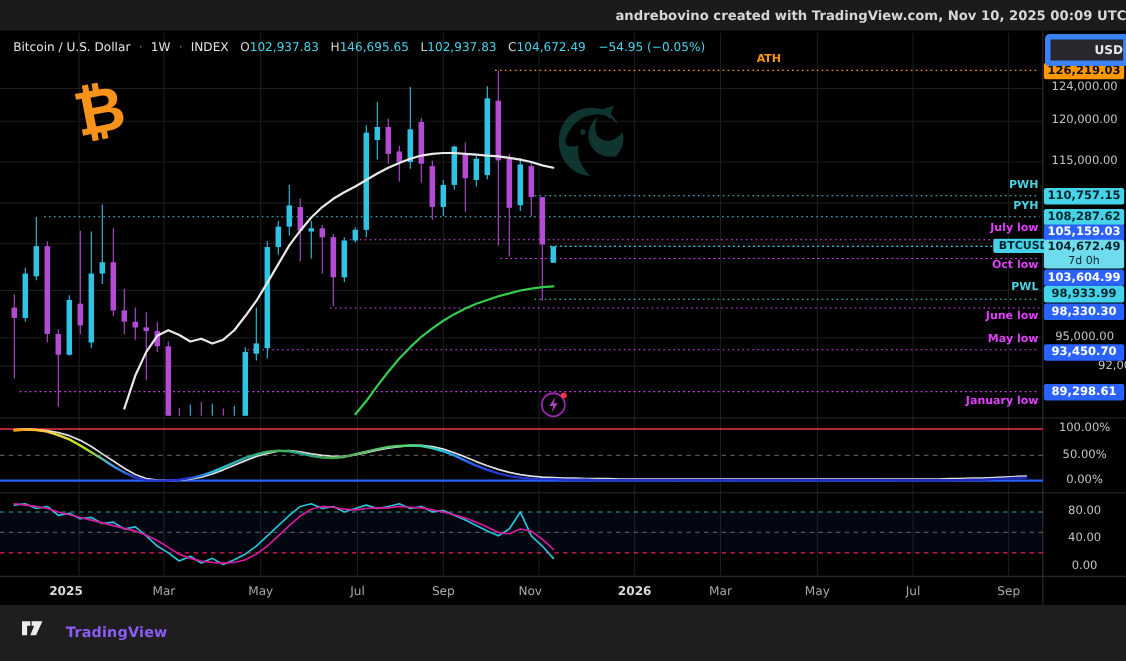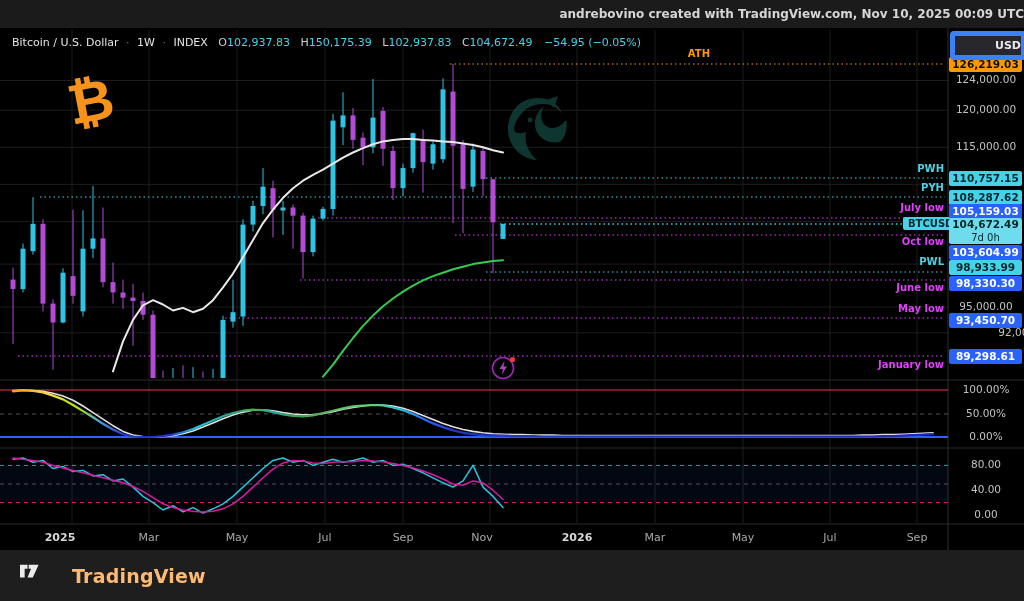--- a/index.html
+++ b/index.html
@@ -28,21 +28,21 @@
   .lvl-label{position:absolute;font-size:10px;font-weight:bold;z-index:6;text-align:right;}
   #btcusd-tag{position:absolute;font-size:10px;font-weight:bold;background:#45d3ea;color:#06252b;
               padding:1px 5px;border-radius:2px;z-index:7;}
   .taxis-label{position:absolute;top:531px;color:#a8a8a8;font-size:11px;transform:translateX(-50%);z-index:8;}
   .taxis-label.yr{color:#d8d8d8;font-weight:bold;}
   #usd-btn{left:950px;top:31px;width:66px;height:19px;background:#27272c;border:5px solid #3b82f6;
            border-radius:4px;color:#e8e8e8;font-size:11px;font-weight:bold;text-align:right;
            line-height:19px;z-index:25;}
   #footer{left:0;top:550px;width:1024px;height:51px;background:#1e1e1e;display:flex;
           align-items:center;padding-left:20px;box-sizing:border-box;}
-  #tv-name{color:#fdba74;font-size:19px;font-weight:bold;margin-left:22px;letter-spacing:.2px;}
+  #tv-name{color:#8b5cf6;font-size:13px;font-weight:bold;margin-left:10px;letter-spacing:.2px;}
   #flash-icon{left:489px;top:352px;z-index:9;}
 </style>
 </head>
 <body>
 
 <div class="abs" id="topbar">andrebovino created with TradingView.com, Nov 10, 2025 00:09 UTC</div>
 
 <div class="abs" id="chart-root">
   <svg id="chart-svg" width="1024" height="522" viewBox="0 28 1024 522">
       <defs>
@@ -221,21 +221,21 @@
     </svg>
 </div>
 
 <div class="abs" id="legend">
   <span>Bitcoin / U.S. Dollar</span>
   <span class="sep">·</span>
   <span>1W</span>
   <span class="sep">·</span>
   <span>INDEX</span>
   <span class="ltr">O<span class="num">102,937.83</span></span>
-  <span class="ltr">H<span class="num">150,175.39</span></span>
+  <span class="ltr">H<span class="num">146,695.65</span></span>
   <span class="ltr">L<span class="num">102,937.83</span></span>
   <span class="ltr">C<span class="num">104,672.49</span></span>
   <span class="chg">−54.95 (−0.05%)</span>
 </div>
 
 <div class="abs" id="btc-logo">₿</div>
 
 <div class="abs" id="watermark">
   <svg width="74" height="74" viewBox="0 0 74 74" style="position:static">
     <g fill="#154640" opacity="0.9">

